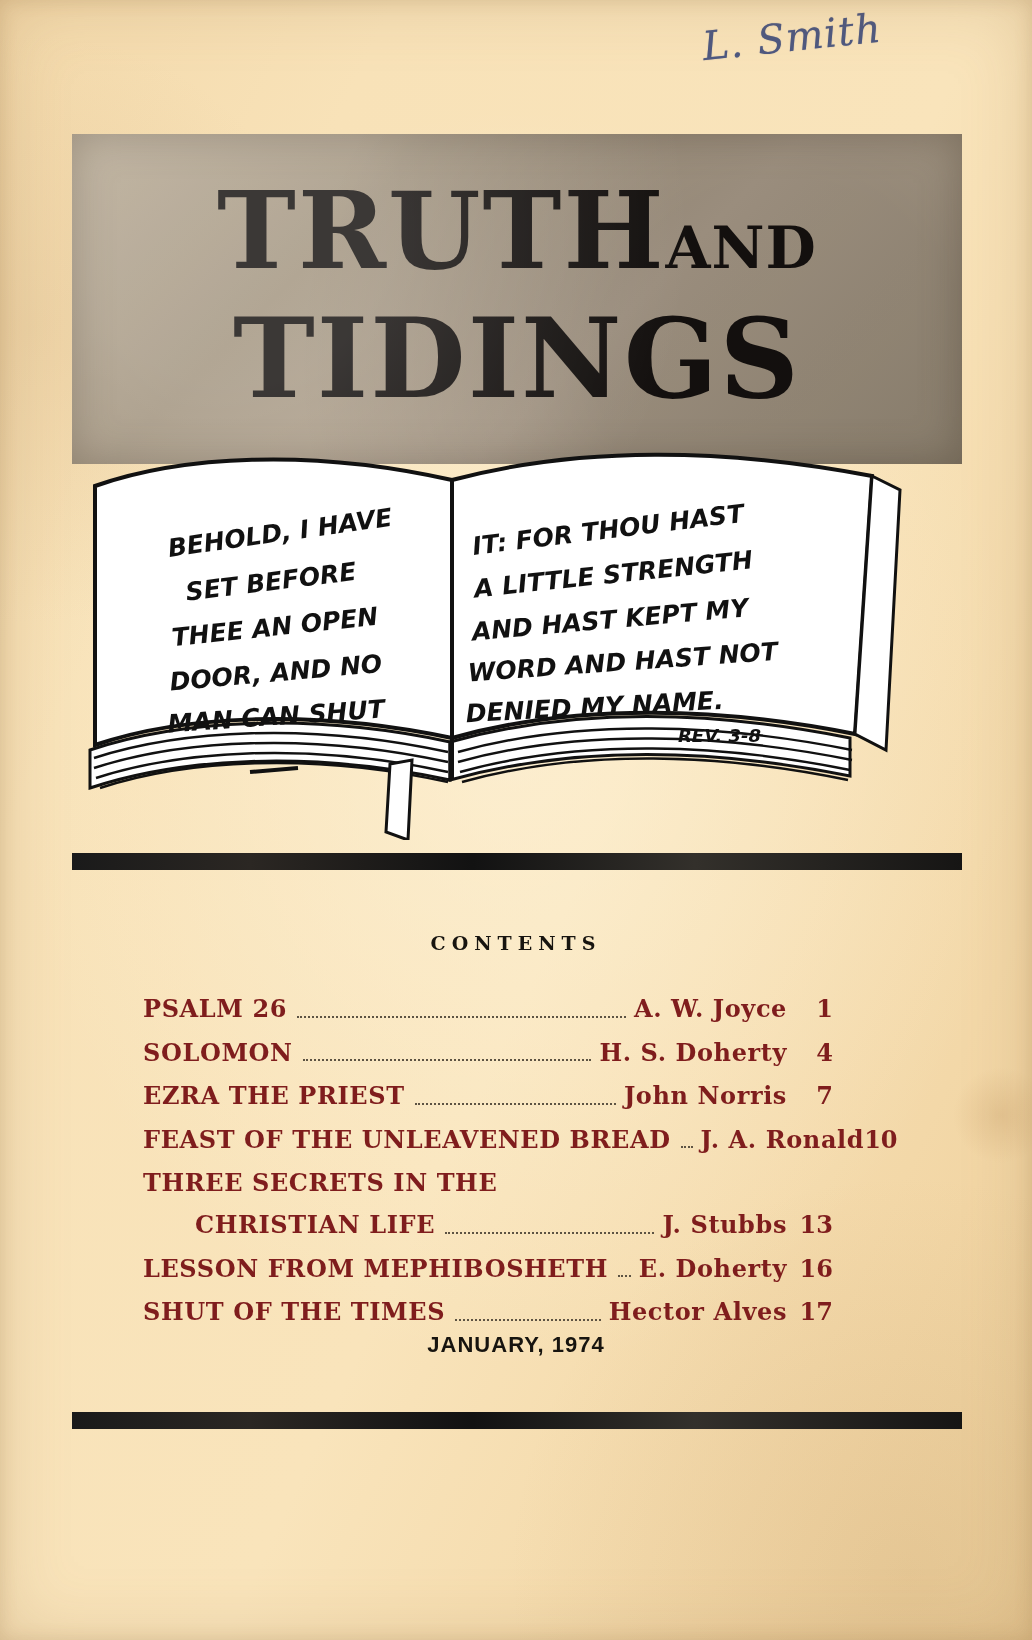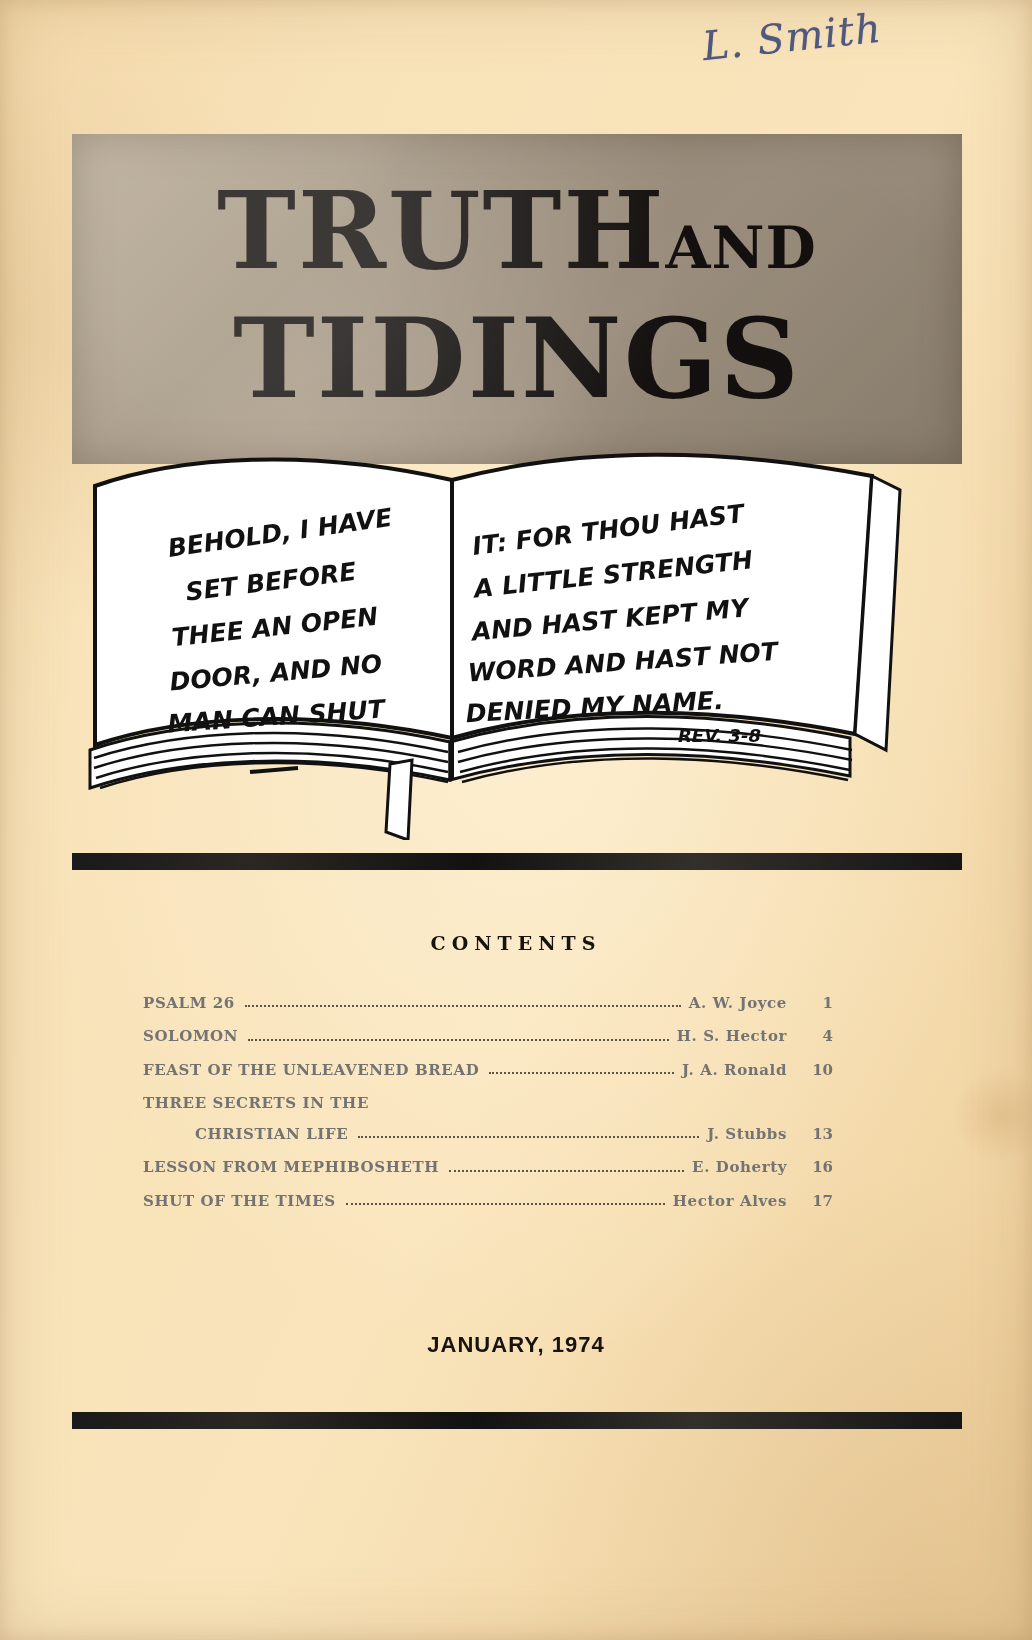--- a/index.html
+++ b/index.html
@@ -139,23 +139,23 @@
     letter-spacing: 6px;
     color: #17140f;
   }
 
   .toc {
     position: absolute;
     top: 995px;
     left: 143px;
     width: 690px;
     font-family: "DejaVu Serif", serif;
-    font-size: 15px;
-    font-weight: bold;
-    color: #737373;
+    font-size: 24px;
+    font-weight: bold;
+    color: #7f1d1d;
   }
   .toc-row {
     display: flex;
     align-items: flex-end;
     margin-bottom: 16px;
     line-height: 1.15;
   }
   .toc-title {
     white-space: nowrap;
     letter-spacing: 0.6px;
@@ -272,24 +272,30 @@
   <div class="toc-row">
     <span class="toc-title">PSALM 26</span>
     <span class="toc-dots"></span>
     <span class="toc-author">A. W. Joyce</span>
     <span class="toc-page">1</span>
   </div>
 
   <div class="toc-row">
     <span class="toc-title">SOLOMON</span>
     <span class="toc-dots"></span>
-    <span class="toc-author">H. S. Hector</span>
+    <span class="toc-author">H. S. Doherty</span>
     <span class="toc-page">4</span>
   </div>
 
+  <div class="toc-row">
+    <span class="toc-title">EZRA THE PRIEST</span>
+    <span class="toc-dots"></span>
+    <span class="toc-author">John Norris</span>
+    <span class="toc-page">7</span>
+  </div>
 
   <div class="toc-row">
     <span class="toc-title">FEAST OF THE UNLEAVENED BREAD</span>
     <span class="toc-dots"></span>
     <span class="toc-author">J. A. Ronald</span>
     <span class="toc-page">10</span>
   </div>
 
   <div class="toc-row two-line">
     <div class="line1">THREE SECRETS IN THE</div>

